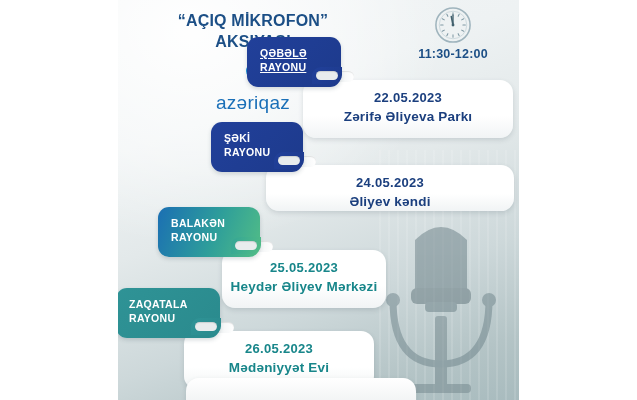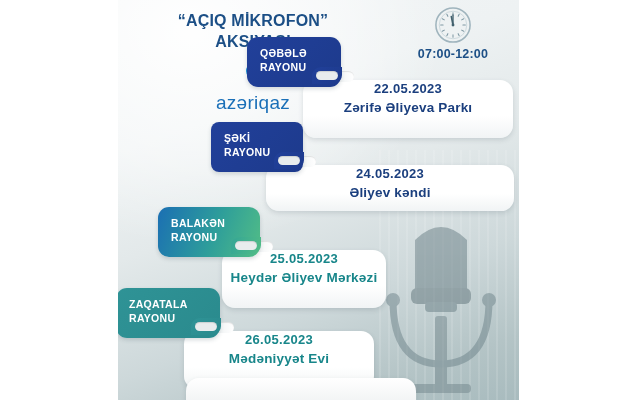--- a/index.html
+++ b/index.html
@@ -172,20 +172,21 @@
   }
 
   .card {
     position: absolute;
     border-radius: 13px;
     background: linear-gradient(180deg, #ffffff 0%, #ffffff 62%, #f1f4f5 100%);
     box-shadow: 0 2px 5px rgba(50,70,80,0.16);
     z-index: 2;
     text-align: center;
     box-sizing: border-box;
+    padding-top: 9px;
   }
   .card .date {
     font-weight: bold;
     font-size: 13px;
     letter-spacing: 0.3px;
     line-height: 18px;
   }
   .card .venue {
     font-weight: bold;
     font-size: 13.5px;
@@ -276,38 +277,38 @@
             <line x1="31.3" y1="13.5" x2="29.1" y2="14.6"></line>
             <line x1="26.5" y1="31.3" x2="25.4" y2="29.1"></line>
             <line x1="8.7" y1="26.5" x2="10.9" y2="25.4"></line>
             <line x1="13.5" y1="8.7" x2="14.6" y2="10.9"></line>
           </g>
           <line x1="20" y1="20" x2="18.2" y2="11" stroke="#42616e" stroke-width="1.7" stroke-linecap="round"></line>
           <line x1="20" y1="20" x2="20" y2="9.5" stroke="#42616e" stroke-width="1.4" stroke-linecap="round"></line>
           <circle cx="20" cy="20" r="1.5" fill="#42616e"></circle>
         </svg>
       </span>
-      <div class="time-text">07:00-12:00</div>
+      <div class="time-text">11:30-12:00</div>
     </div>
 
     <div class="row">
-      <div class="badge" style="left:129px; top:37px; width:94px; height:50px; background:linear-gradient(135deg,#21409a 0%,#1d3a8c 100%);">
+      <div class="badge" style="left:129px; top:37px; width:94px; height:50px; background:linear-gradient(135deg,#21409a 0%,#1d3a8c 100%);text-decoration:underline;">
         <span class="b1">QƏBƏLƏ</span>
         <span class="b2">RAYONU</span>
         <span class="badge-notch" style="background:linear-gradient(135deg,#21409a 0%,#1d3a8c 100%);"></span>
       </div>
       <div class="connector" style="left:196px; top:71px; width:40px;"></div>
       <div class="card" style="left:185px; top:80px; width:210px; height:58px;">
         <div class="date navy-text">22.05.2023</div>
         <div class="venue navy-text">Zərifə Əliyeva Parkı</div>
       </div>
     </div>
 
     <div class="row">
-      <div class="badge" style="left:93px; top:122px; width:92px; height:50px; background:linear-gradient(135deg,#21409a 0%,#1d3a8c 100%);border-radius:8px;">
+      <div class="badge" style="left:93px; top:122px; width:92px; height:50px; background:linear-gradient(135deg,#21409a 0%,#1d3a8c 100%);">
         <span class="b1">ŞƏKİ</span>
         <span class="b2">RAYONU</span>
         <span class="badge-notch" style="background:linear-gradient(135deg,#21409a 0%,#1d3a8c 100%);"></span>
       </div>
       <div class="connector" style="left:158px; top:156px; width:40px;"></div>
       <div class="card" style="left:148px; top:165px; width:248px; height:46px;">
         <div class="date navy-text">24.05.2023</div>
         <div class="venue navy-text">Əliyev kəndi</div>
       </div>
     </div>

